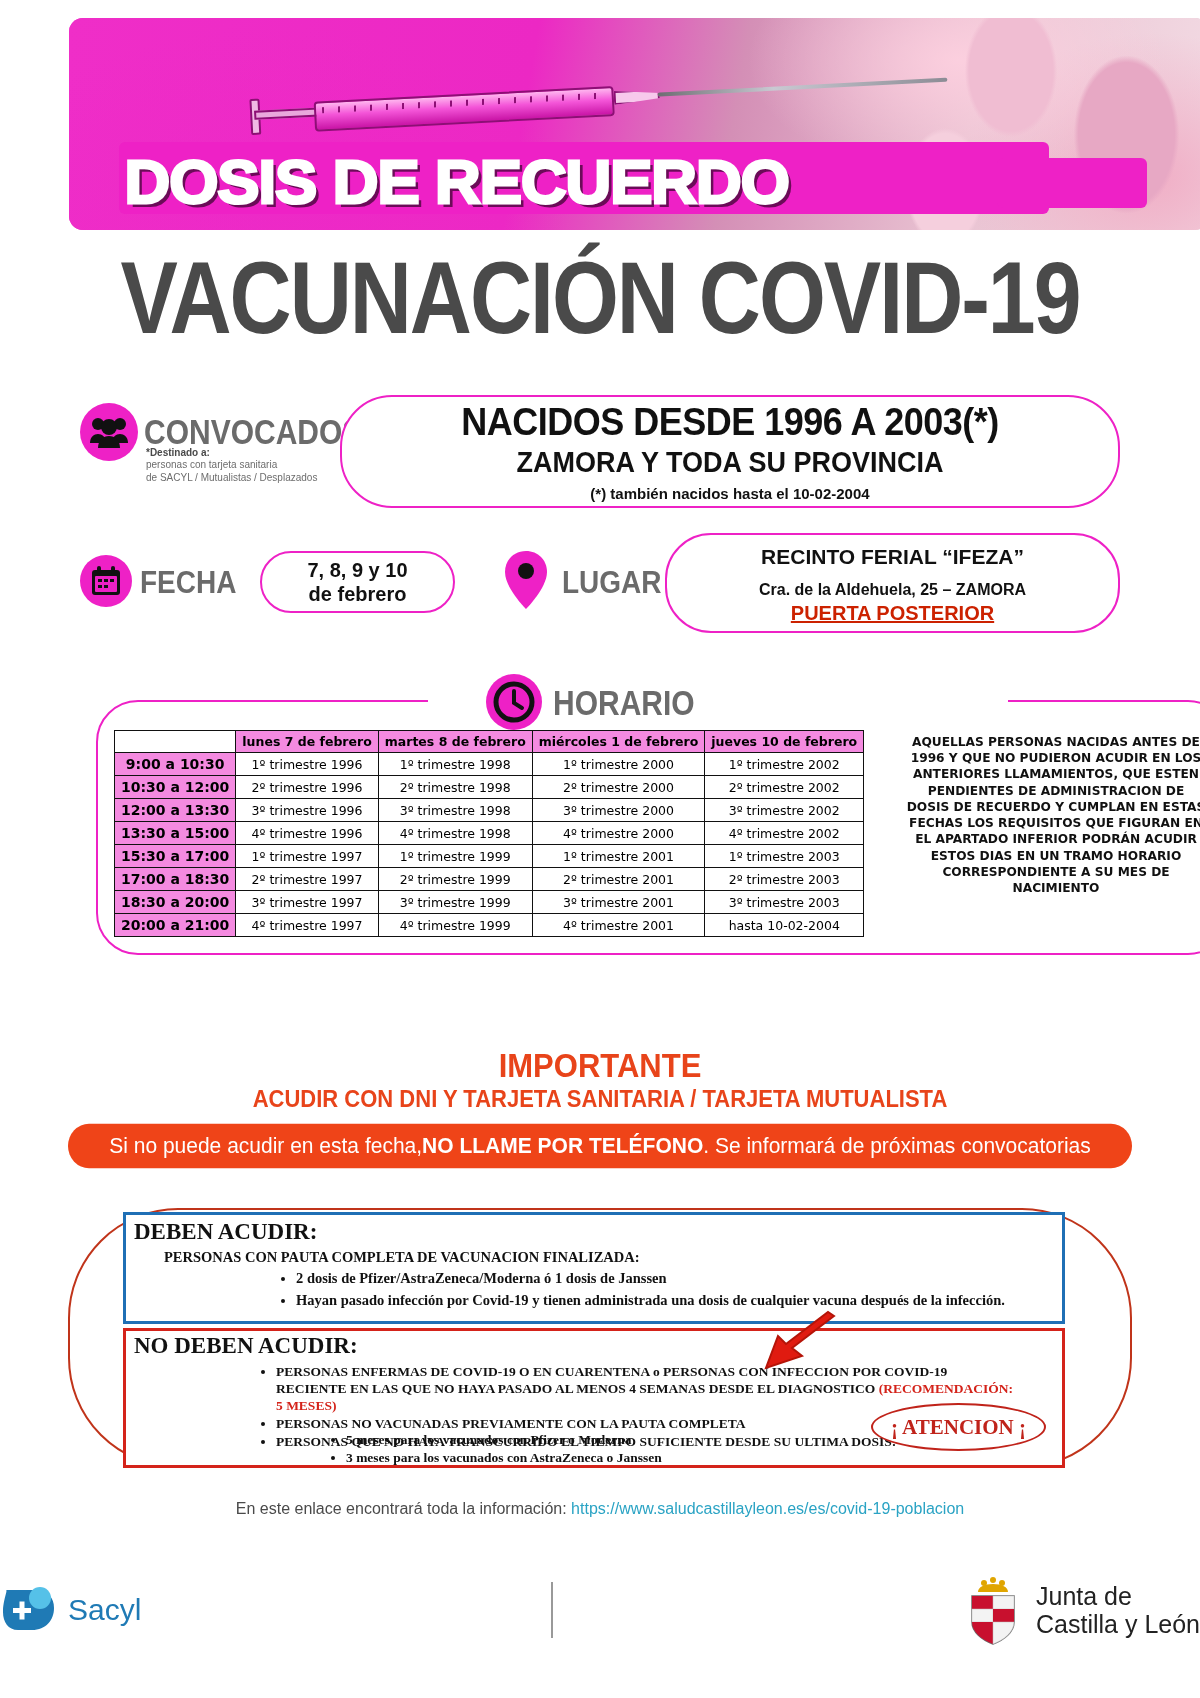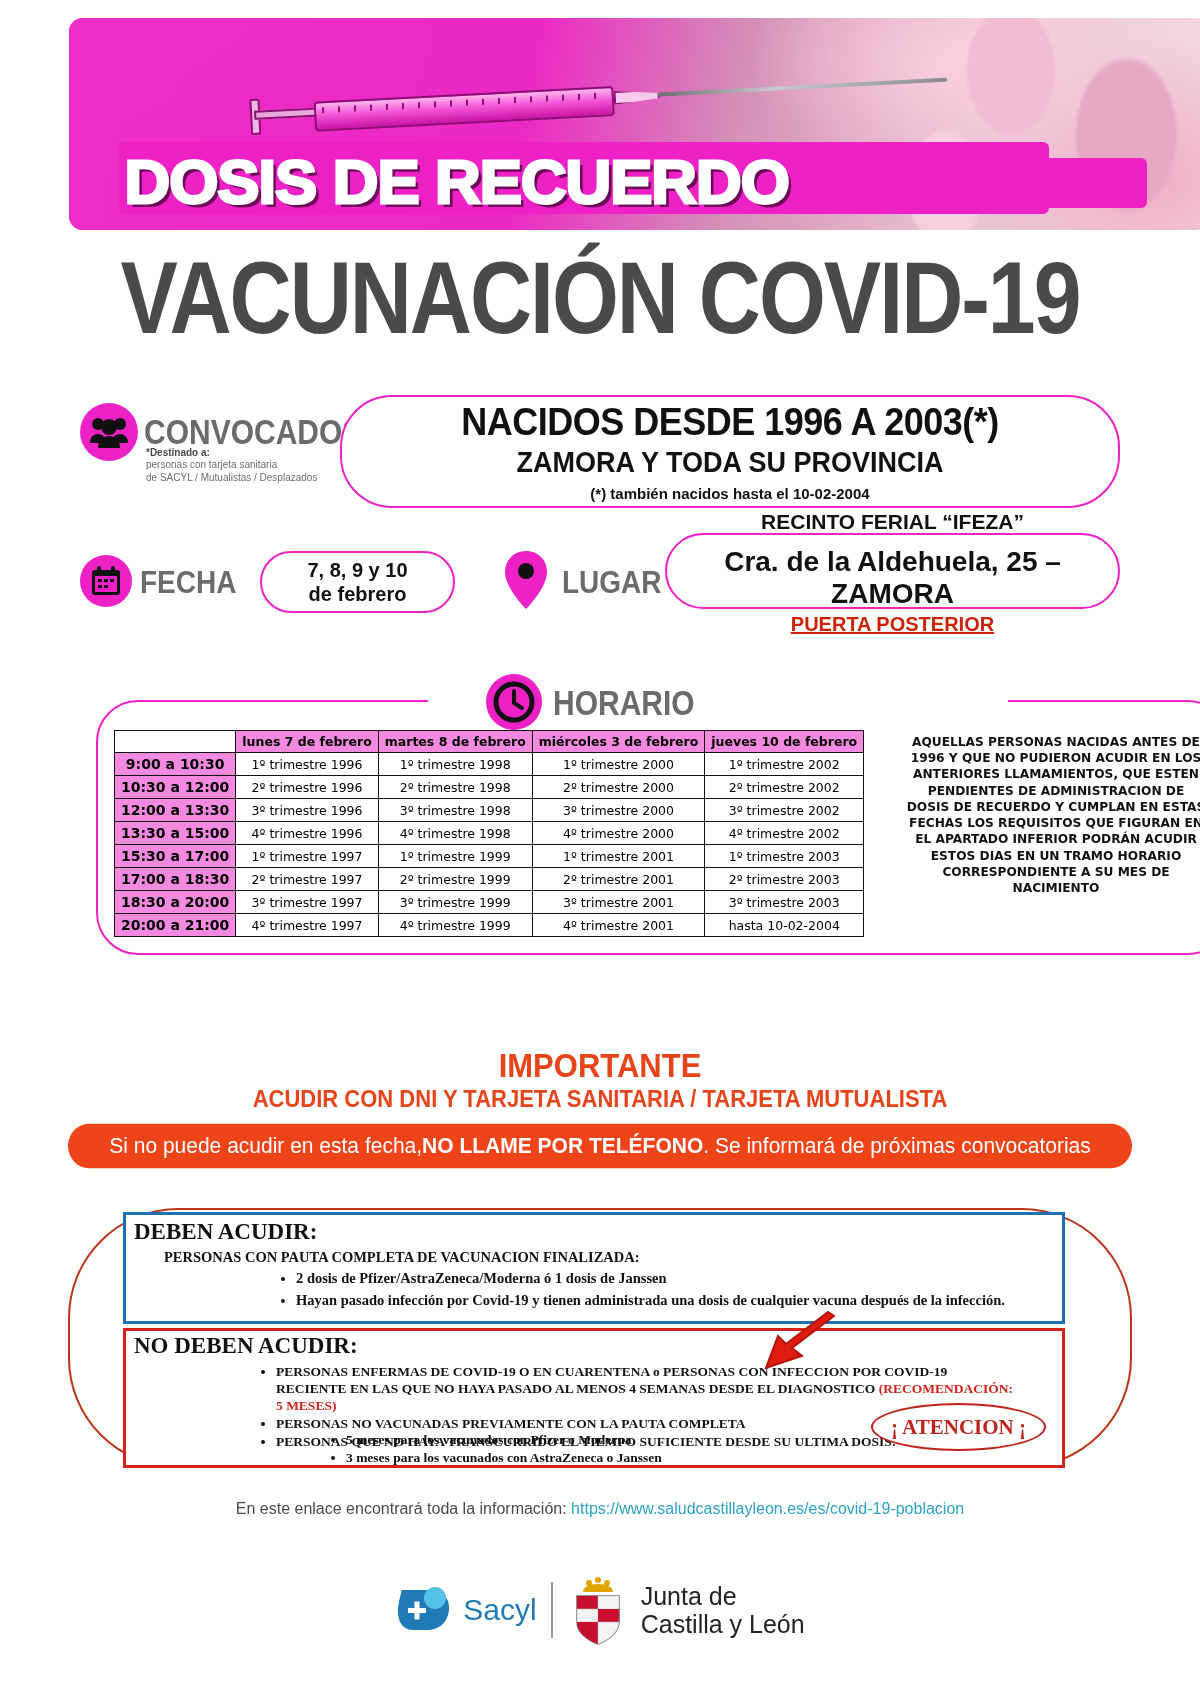--- a/index.html
+++ b/index.html
@@ -131,25 +131,25 @@
   .fecha-row{ position:absolute; left:80px; top:545px; width:1040px; height:100px; }
   .fecha-icon{ position:absolute; left:0; top:10px; width:52px; height:52px; }
   .fecha-label{ position:absolute; left:60px; top:22px; font-size:28px; }
   .fecha-pill{
     position:absolute; left:180px; top:6px; width:195px; height:62px; border-radius:32px;
     font-size:20px; font-weight:700; color:#111; line-height:1.22;
   }
   .lugar-icon{ position:absolute; left:420px; top:4px; width:52px; height:62px; }
   .lugar-label{ position:absolute; left:482px; top:22px; font-size:28px; }
   .lugar-pill{
-    position:absolute; left:585px; top:-12px; width:455px; height:76px; border-radius:46px;
+    position:absolute; left:585px; top:-12px; width:455px; height:100px; border-radius:46px;
     padding-top:4px;
   }
   .lugar-l1{ font-size:21px; font-weight:700; color:#111; }
-  .lugar-l2{ font-size:28px; font-weight:700; color:#111; margin-top:12px; }
+  .lugar-l2{ font-size:16px; font-weight:700; color:#111; margin-top:12px; }
   .lugar-l3{ font-size:20px; font-weight:700; color:#cc2200; text-decoration:underline; margin-top:3px; }
 
   
   .horario-box{
     position:absolute; left:96px; top:700px; width:1134px; height:255px;
     border:2.5px solid #ee21c6; border-radius:42px;
   }
   .horario-notch{
     position:absolute; left:330px; top:-14px; width:580px; height:28px; background:#fff;
   }
@@ -259,21 +259,21 @@
   .red-arrow svg{ position:absolute; right:-10px; bottom:-10px; }
 
   
   .footer-link{
     position:absolute; left:0; top:1500px; width:1200px; text-align:center;
     font-size:16px; color:#4a4a4a;
   }
   .footer-link a{ color:#2aa3c4; text-decoration:none; }
   .logos{
     position:absolute; left:0; top:1550px; width:1200px; height:120px;
-    display:flex; align-items:center; justify-content:center; gap:14px;
+    display:flex; align-items:center; justify-content:space-between; gap:14px;
   }
   .sacyl{ display:flex; align-items:center; gap:10px; }
   .sacyl-text{ font-size:30px; color:#1f7ab5; }
   .divider{ width:2px; height:56px; background:#999; }
   .junta{ display:flex; align-items:center; gap:12px; }
   .junta-text{ font-size:25px; color:#222; line-height:1.12; font-weight:400; }
 </style>
 </head>
 <body>
 
@@ -362,21 +362,21 @@
       </svg>
     </div>
     <div class="lbl horario-label">HORARIO</div>
 
     <table class="sched">
       <thead>
         <tr>
           <th class="blank"></th>
           <th>lunes 7 de febrero</th>
           <th>martes 8 de febrero</th>
-          <th>miércoles 3 de febrero</th>
+          <th>miércoles 1 de febrero</th>
           <th>jueves 10 de febrero</th>
         </tr>
       </thead>
       <tbody>
         <tr>
           <td class="timecell">9:00 a 10:30</td>
           <td>1º trimestre 1996</td>
           <td>1º trimestre 1998</td>
           <td>1º trimestre 2000</td>
           <td>1º trimestre 2002</td>

